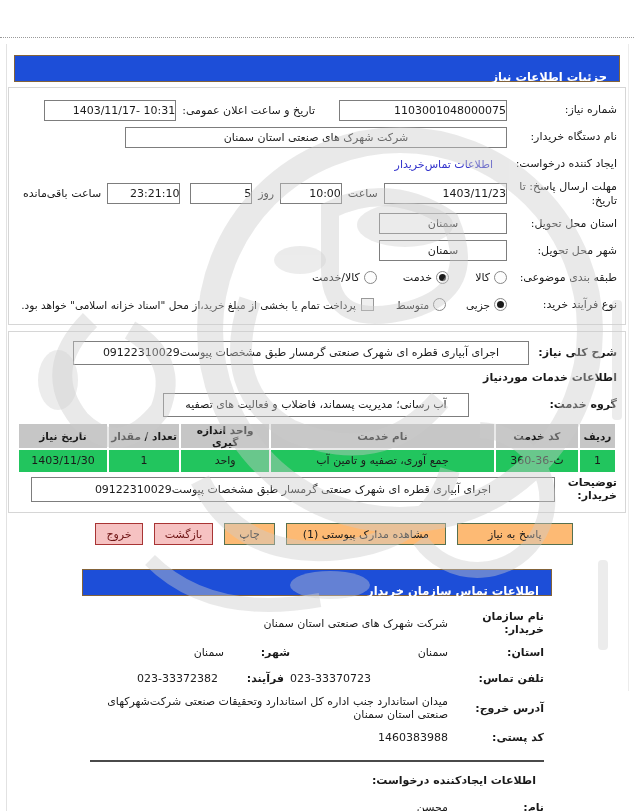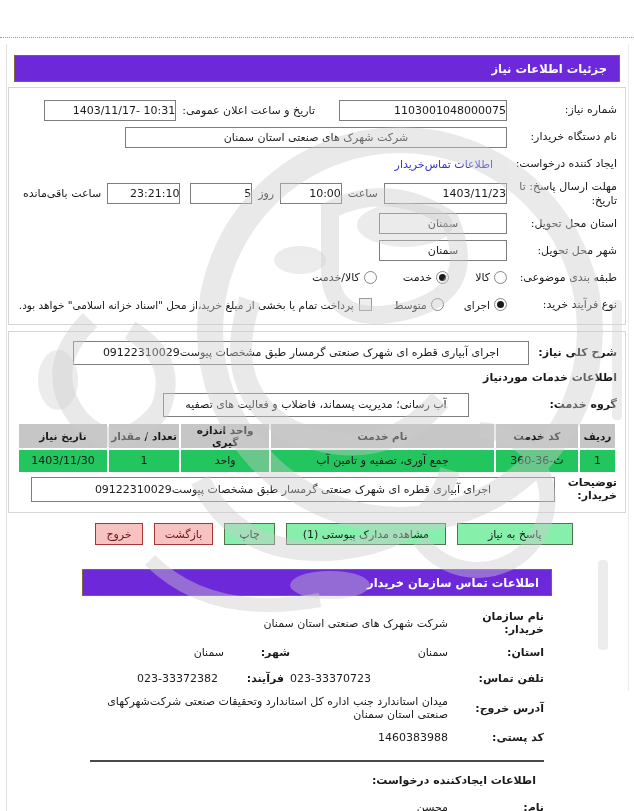--- a/index.html
+++ b/index.html
@@ -4,22 +4,22 @@
 <style>
   html,body{margin:0;padding:0;}
   body{
     width:634px;height:811px;position:relative;overflow:hidden;
     background:#fff;color:#1a1a1a;
     font-family:"DejaVu Sans",sans-serif;font-size:11px;direction:rtl;
   }
   .edge-l{position:absolute;left:6px;top:44px;bottom:0;width:0;border-left:1px solid #e2e2e2;}
   .edge-r{position:absolute;right:5px;top:44px;bottom:120px;width:0;border-left:1px solid #ececec;}
   .topline{margin-top:37px;border-top:1px dotted #9a9a9a;height:0;}
-  .bar{height:27px;line-height:27px;background:#6d28d9;border:1px solid #83633a;
-       color:#fff;font-weight:bold;font-size:11.5px;padding:0 12px;box-sizing:border-box;}
+  .bar{height:27px;line-height:27px;background:#1d4ed8;border:1px solid #83633a;
+       color:#fff;font-weight:bold;font-size:11.5px;padding:8px 12px;box-sizing:border-box;}
   .bar1{margin:17px 14px 5px 14px;}
   .bar2{margin:24px 82px 14px 82px;}
   .panel{margin:2px 8px 0 8px;border:1px solid #d6d6d6;background:transparent;padding:11px 8px 3px 8px;}
   .p2{margin-top:6px;padding:9px 8px 9px 8px;}
   .row{display:flex;align-items:center;margin-bottom:5px;min-height:22px;}
   .lbl{width:106px;flex-shrink:0;padding-left:4px;line-height:1.25;}
   .blbl{font-weight:bold;}
   .box{border:1px solid #7d7d7d;height:21px;background:#fff;box-sizing:border-box;
        display:flex;align-items:center;justify-content:center;overflow:hidden;white-space:nowrap;}
   .num{direction:ltr;unicode-bidi:embed;justify-content:flex-end;padding-left:6px;}
@@ -30,21 +30,21 @@
   .radio.checked::after{content:"";position:absolute;inset:2px;border-radius:50%;background:#1a1a1a;}
   .chk{width:11px;height:11px;border:1px solid #999;background:#efefef;display:inline-block;
        flex-shrink:0;margin-left:5px;}
   .opt{display:flex;align-items:center;margin-left:26px;white-space:nowrap;}
   table.svc{width:100%;border-collapse:separate;border-spacing:2px;margin:4px 0 2px 0;}
   table.svc th{background:#c6c6c6;font-weight:bold;font-size:10.5px;height:20px;text-align:center;padding:0 2px;}
   table.svc td{background:#22c55e;font-size:11px;height:22px;text-align:center;padding:0 2px;}
   .btnrow{display:flex;justify-content:center;align-items:center;gap:11px;margin:10px 0 0 34px;}
   .btn{height:22px;box-sizing:border-box;font-size:11px;display:flex;align-items:center;
        justify-content:center;cursor:pointer;white-space:nowrap;}
-  .btn.green{background:#86efac;border:1px solid #55704f;color:#1c1c1c;}
+  .btn.green{background:#fdba74;border:1px solid #55704f;color:#1c1c1c;}
   .btn.pink{background:#f6c2c2;border:1px solid #a83434;color:#6e1414;}
   .contact{margin:0 90px;}
   .c-row{display:flex;align-items:center;margin-bottom:7px;min-height:19px;}
   .c-lbl{font-weight:bold;width:96px;flex-shrink:0;}
   .c-lbl2{font-weight:bold;width:66px;flex-shrink:0;}
   .c-val{white-space:nowrap;}
   .c-val1{width:158px;}
   .divider{border-top:2px solid #4a4a4a;margin:13px 0 12px 0;}
   .c-head{font-weight:bold;margin:0 8px 11px 0;}
   .watermark{position:absolute;left:0;top:0;z-index:9;pointer-events:none;}
@@ -131,21 +131,21 @@
     <span class="opt">
       <span class="radio"></span>
       <span>کالا/خدمت</span>
     </span>
   </div>
 
   <div class="row" style="font-size:10.5px">
     <span class="lbl" style="font-size:11px">نوع فرآیند خرید:</span>
     <span class="opt" style="margin-left:20px">
       <span class="radio checked"></span>
-      <span>اجرای</span>
+      <span>جزیی</span>
     </span>
     <span class="opt" style="margin-left:22px">
       <span class="radio"></span>
       <span>متوسط</span>
     </span>
     <span class="opt" style="margin-left:0">
       <span class="chk"></span>
       <span>پرداخت تمام یا بخشی از مبلغ خرید،از محل "اسناد خزانه اسلامی" خواهد بود.</span>
     </span>
   </div>

